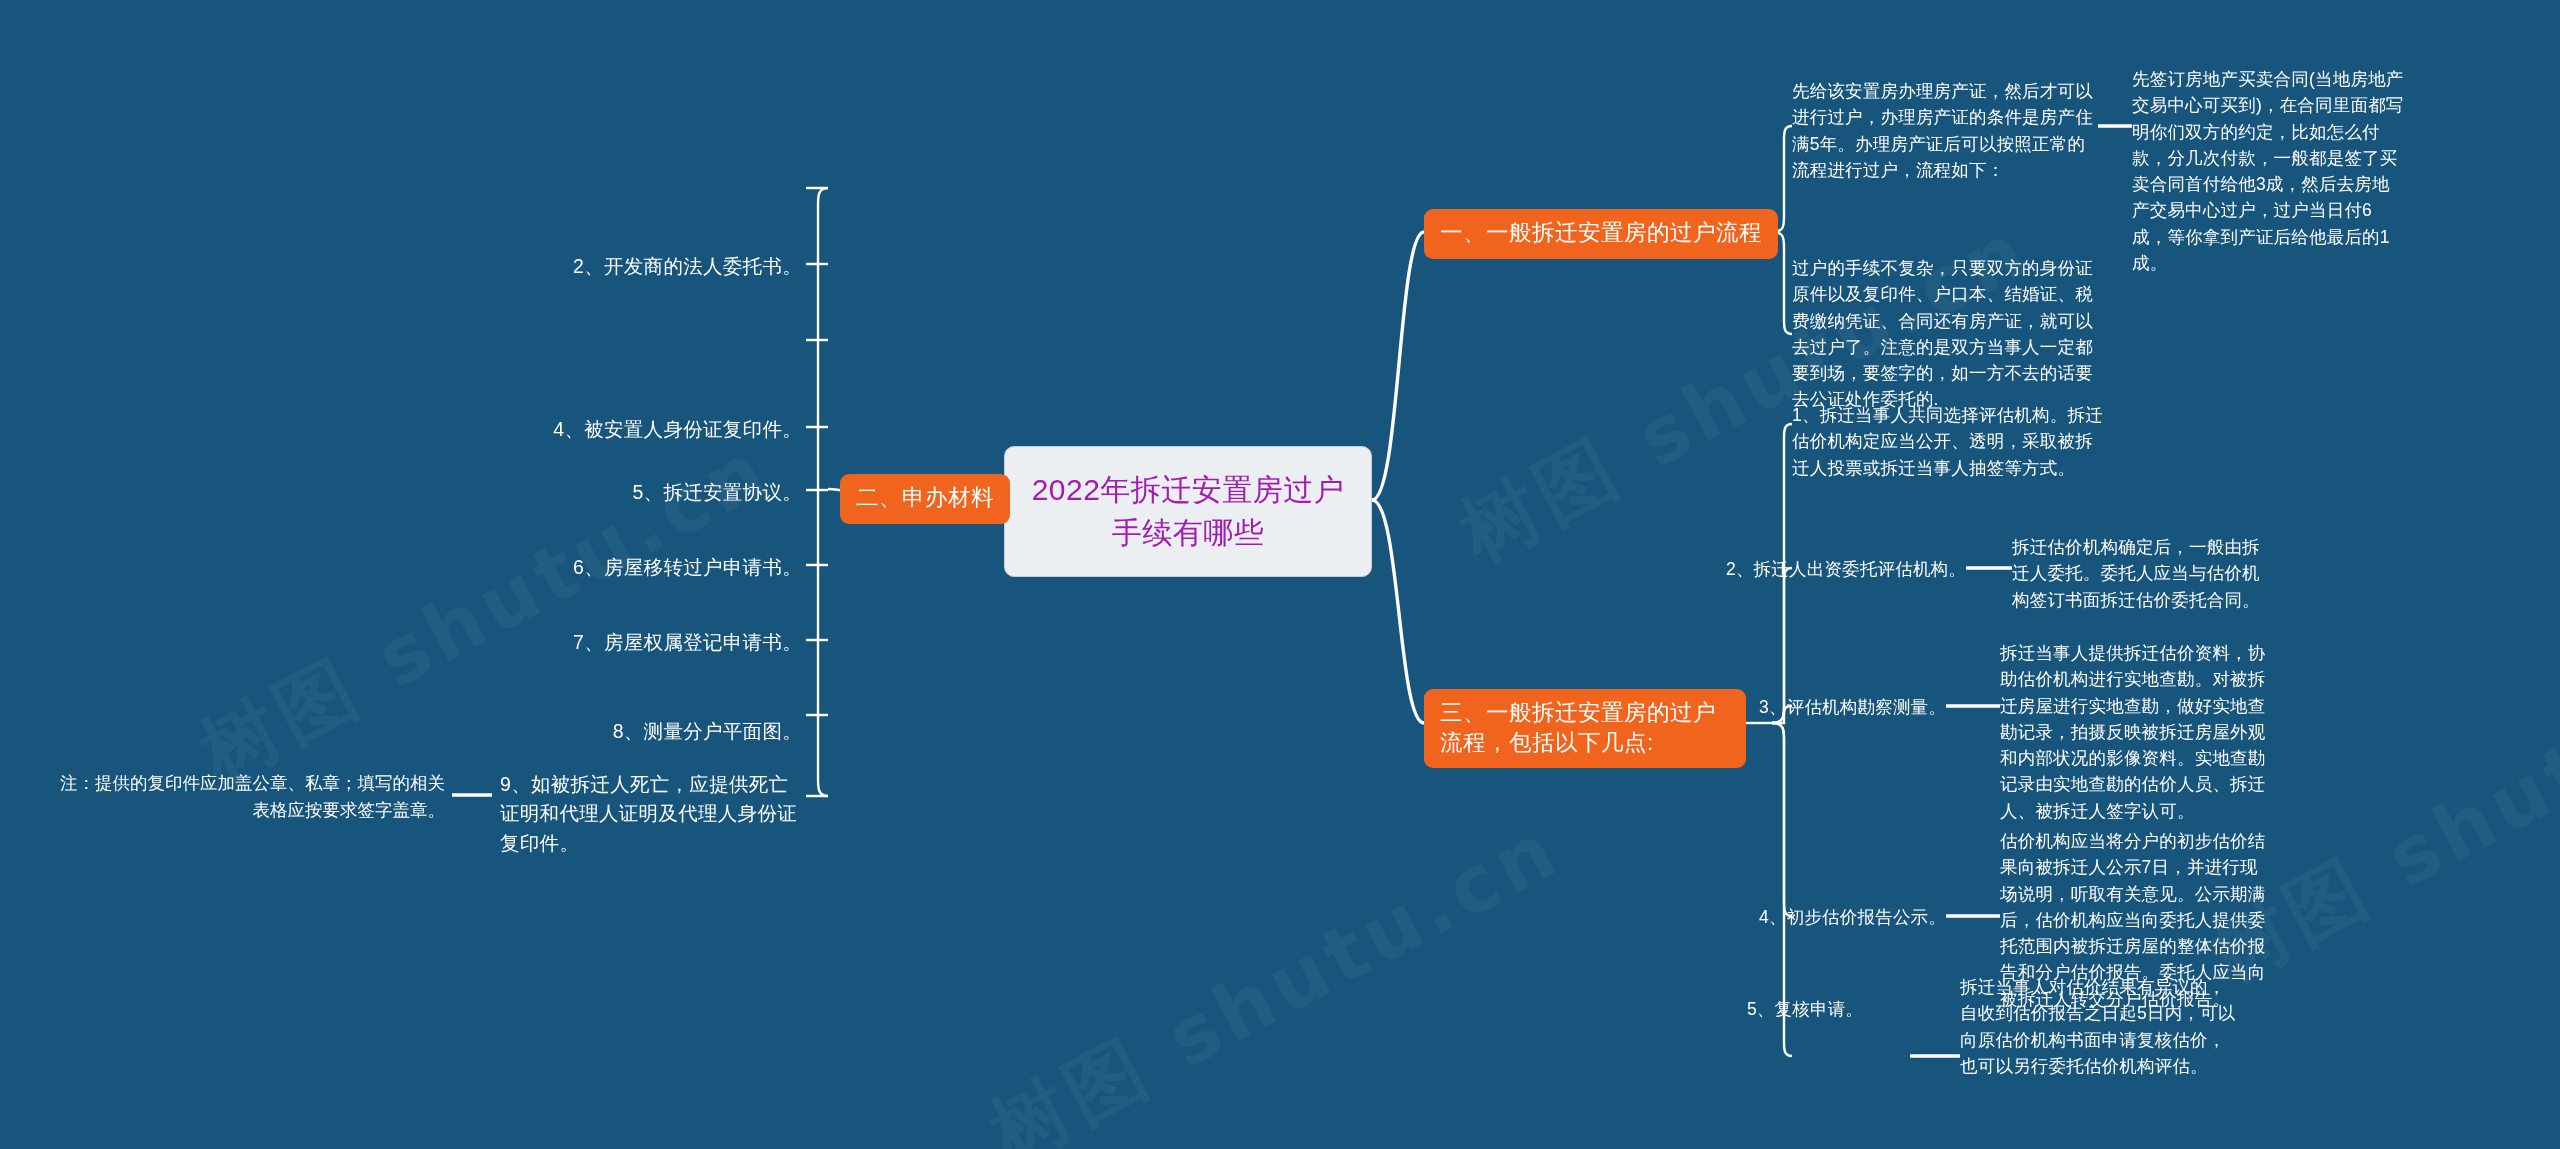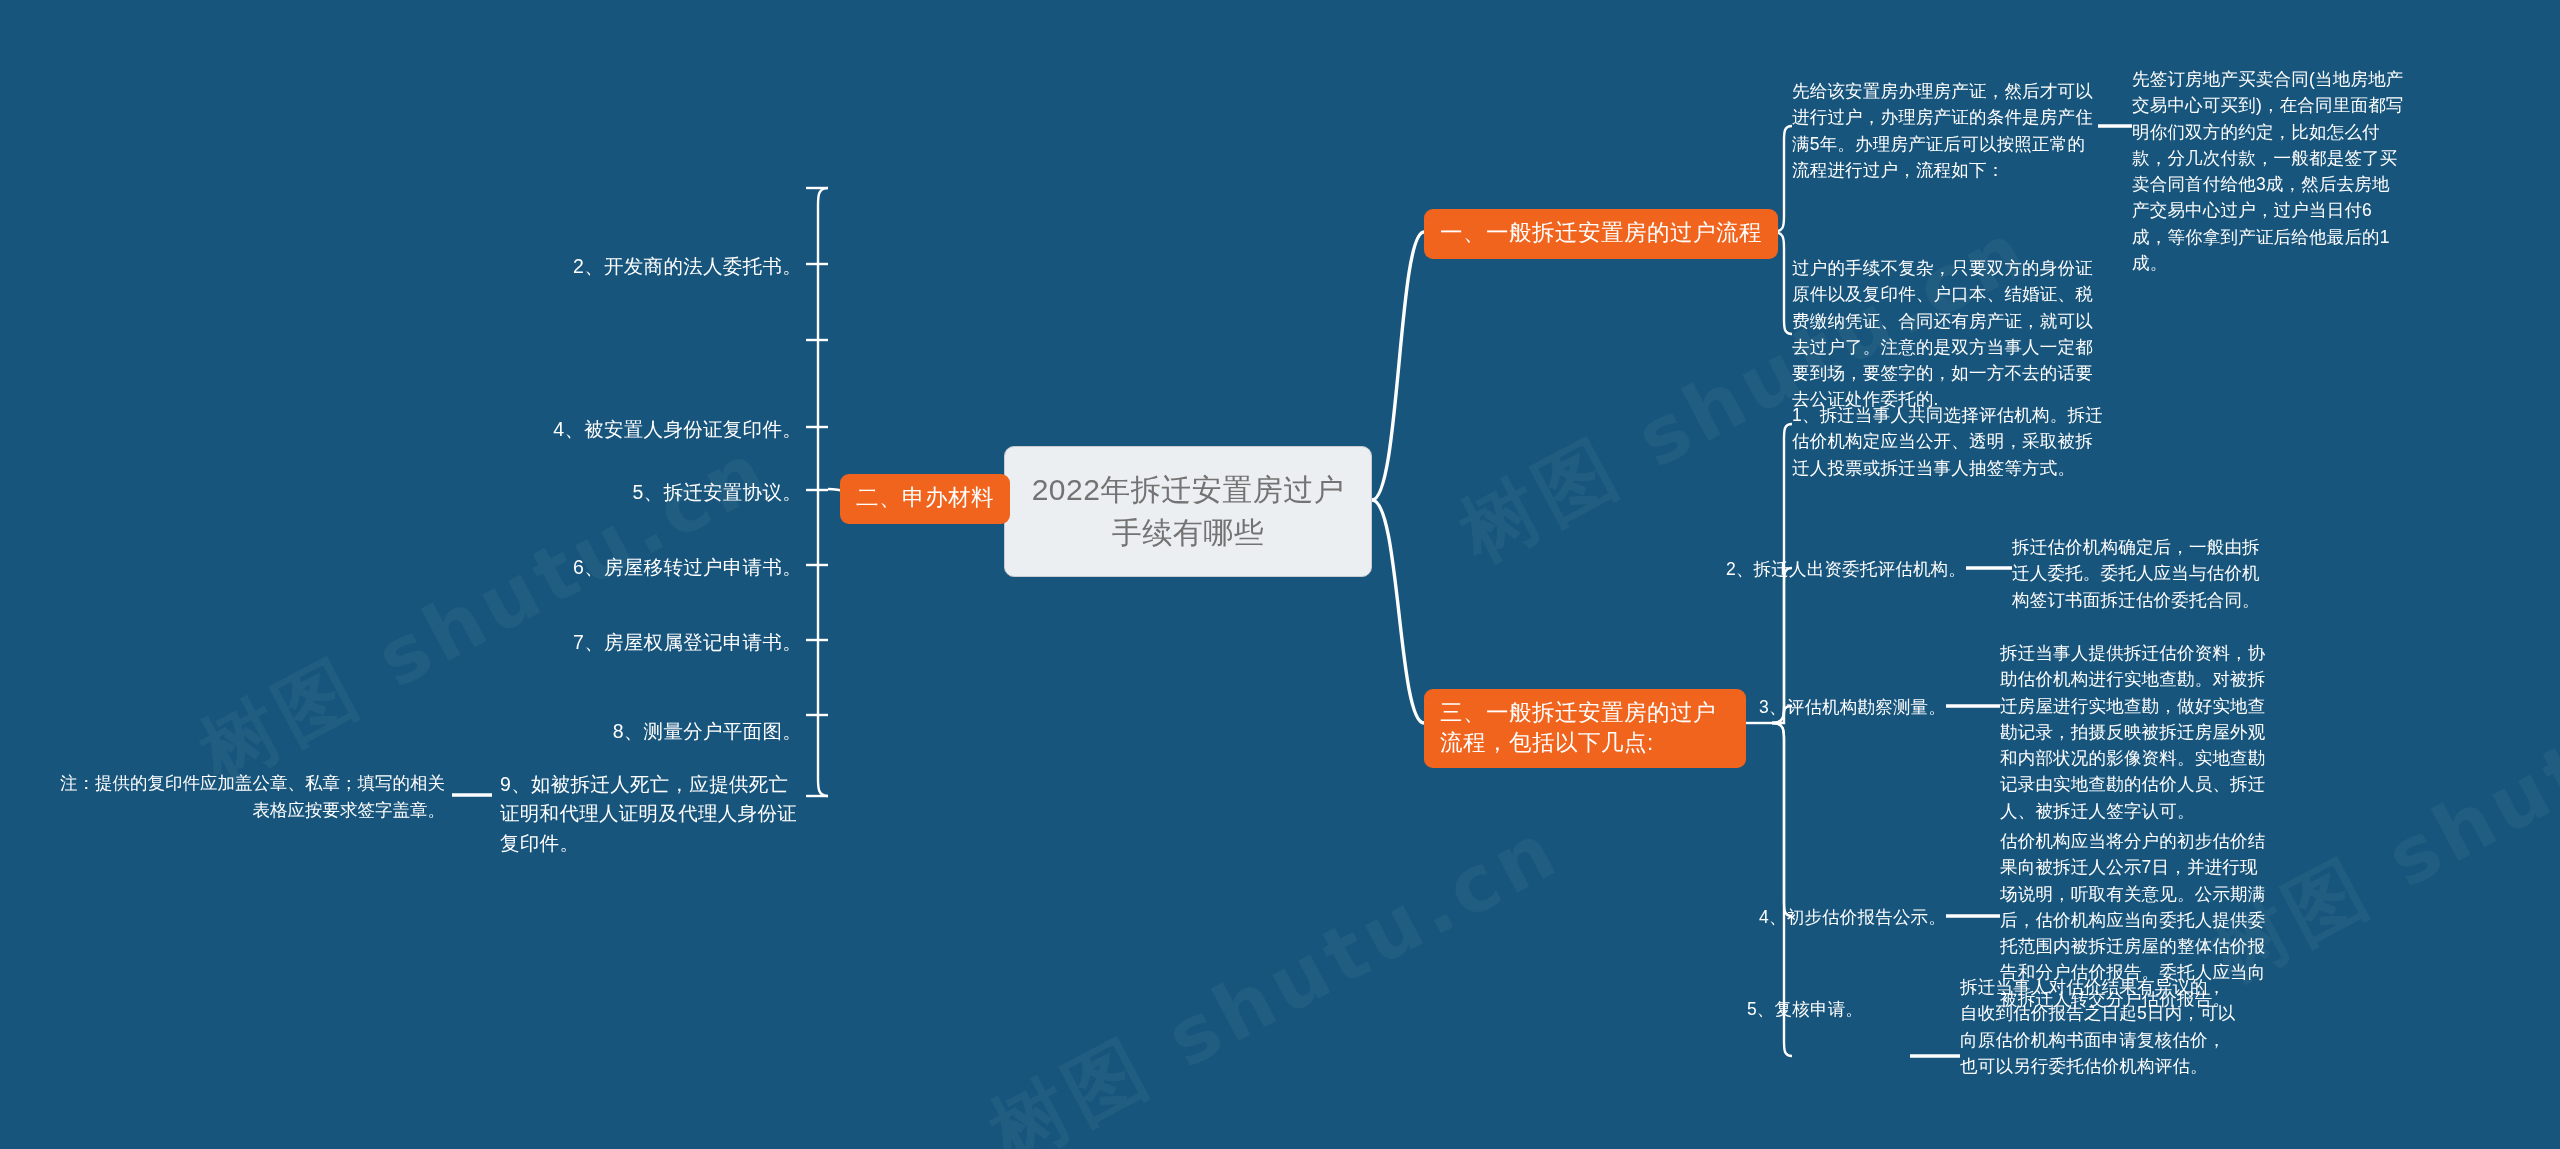--- a/index.html
+++ b/index.html
@@ -58,21 +58,21 @@
   }
 
   .root {
     left: 1004px;
     top: 446px;
     width: 368px;
     padding: 22px 18px;
     background: #eceff1;
     border: 1px solid #c8ccd0;
     border-radius: 10px;
-    color: #737373;
+    color: #a21caf;
     font-size: 30px;
     line-height: 1.42;
     text-align: center;
     letter-spacing: 0.5px;
   }
 
   .orange {
     background: #f0641e;
     color: #ffffff;
     border-radius: 9px;

